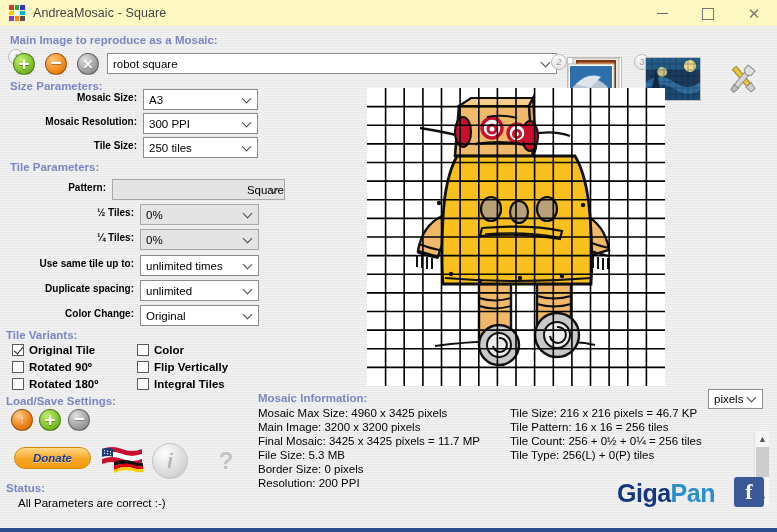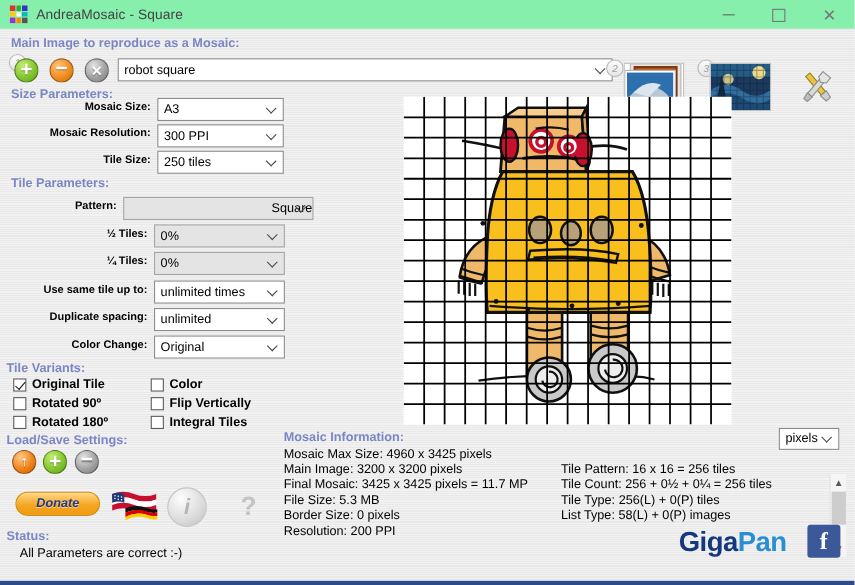--- a/index.html
+++ b/index.html
@@ -6,21 +6,21 @@
   html,body { margin:0; padding:0; }
   body {
     width:777px; height:532px;
     font-family:"Liberation Sans", sans-serif;
     background:#f0f0f0;
     overflow:hidden;
     position:relative;
   }
   
   #titlebar {
-    height:27px; background:#86efac;
+    height:27px; background:#fef9c3;
     display:flex; align-items:center;
     border-bottom:1px solid #e8e8e8;
     position:relative;
   }
   #app-icon {
     width:16px;height:16px;margin-left:9px;margin-right:8px;
     display:grid;grid-template-columns:repeat(3,1fr);grid-template-rows:repeat(3,1fr);
     gap:1px;
   }
   #app-icon i { display:block; }
@@ -377,24 +377,24 @@
     <span class="arrow"></span>
   </div>
 
   <div class="infoline" style="left:258px;top:380px;">Mosaic Max Size: 4960 x 3425 pixels</div>
   <div class="infoline" style="left:258px;top:394px;">Main Image: 3200 x 3200 pixels</div>
   <div class="infoline" style="left:258px;top:408px;">Final Mosaic: 3425 x 3425 pixels = 11.7 MP</div>
   <div class="infoline" style="left:258px;top:422px;">File Size: 5.3 MB</div>
   <div class="infoline" style="left:258px;top:436px;">Border Size: 0 pixels</div>
   <div class="infoline" style="left:258px;top:450px;">Resolution: 200 PPI</div>
 
+  <div class="infoline" style="left:510px;top:380px;">Tile Size: 216 x 216 pixels = 46.7 KP</div>
   <div class="infoline" style="left:510px;top:394px;">Tile Pattern: 16 x 16 = 256 tiles</div>
   <div class="infoline" style="left:510px;top:408px;">Tile Count: 256 + 0½ + 0¼ = 256 tiles</div>
   <div class="infoline" style="left:510px;top:422px;">Tile Type: 256(L) + 0(P) tiles</div>
-  <div class="infoline" style="left:510px;top:436px;">List Type: 58(L) + 0(P) images</div>
 
   <div id="infoscroll">
     <div class="sbarrow" style="top:0">▲</div>
     <div id="sbthumb"></div>
     <div class="sbarrow" style="bottom:0">▼</div>
   </div>
 
   <div id="gigapan" style="left:617px;top:452px;font-size:25px;">
     <span style="color:#14387f">Giga</span><span style="color:#2a8fd0">Pan</span>
   </div>

